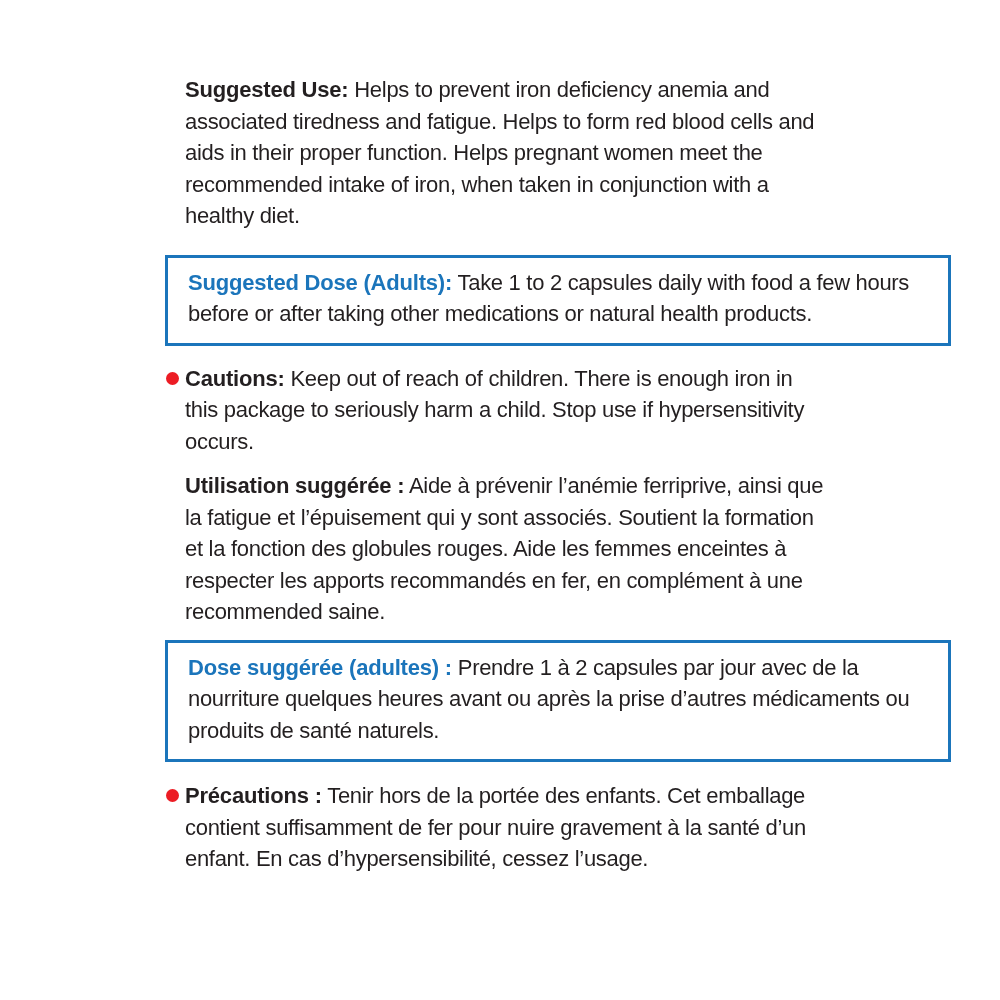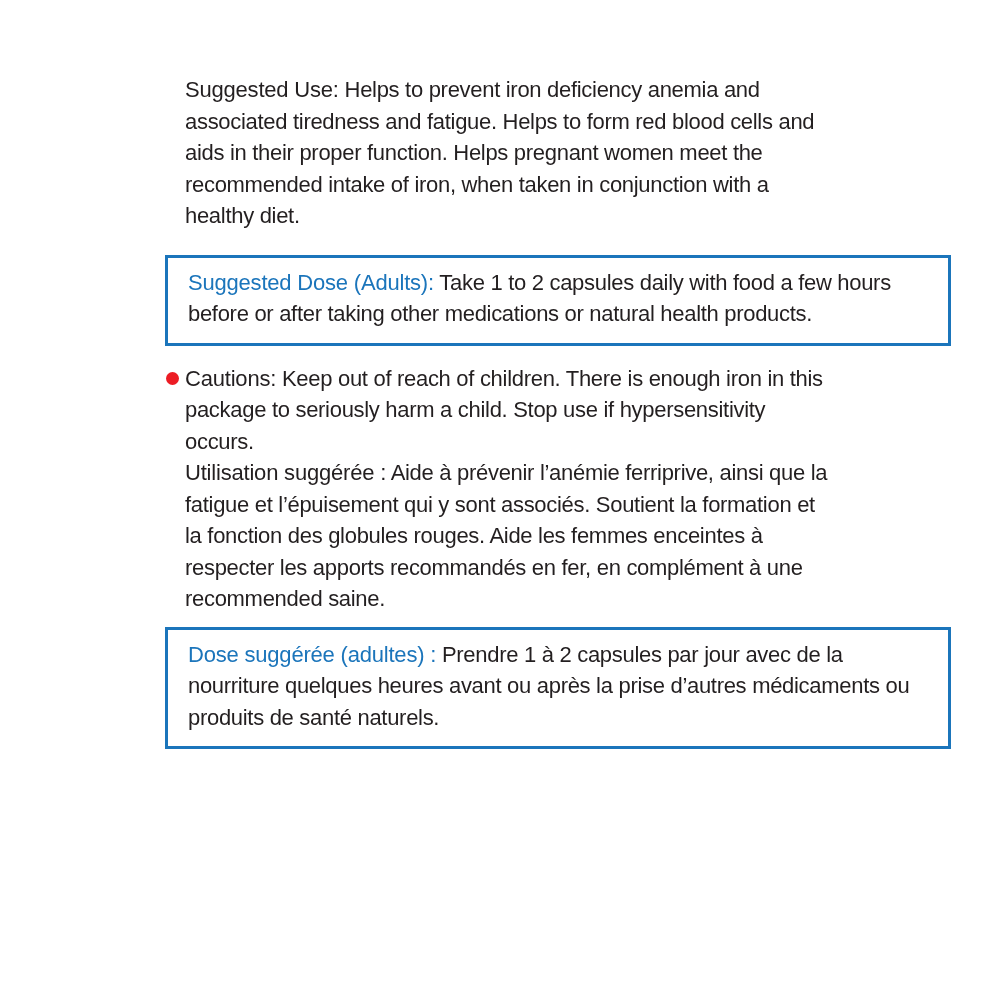--- a/index.html
+++ b/index.html
@@ -28,41 +28,41 @@
     left: 165px;
     width: 668px;
   }
   .para {
     margin: 0 0 0 20px;
     width: 645px;
     font-size: 22px;
     line-height: 31.5px;
     letter-spacing: -0.3px;
   }
-  .para strong { font-weight: 400; letter-spacing: -0.2px; }
+  .para strong { font-weight: 700; letter-spacing: -0.2px; }
   .heading-blue { color: var(--accent-blue, #1b75bb); }
   .dose-box {
     border: 3px solid var(--accent-blue, #1b75bb);
     margin: 23px 0 17px 0;
     padding: 9px 12px 13px 0;
     width: 786px;
   }
   .dose-box .para { width: auto; }
   .bulleted { position: relative; }
   .bullet-dot {
     position: absolute;
     left: -19px;
     top: 9px;
     width: 13px;
     height: 13px;
     border-radius: 50%;
     background: var(--bullet-red, #ec1c24);
   }
   .sect-suggested-use   { margin-bottom: 0; }
-  .sect-cautions        { }
+  .sect-cautions        { margin-bottom: 13px; }
   .sect-utilisation     { margin-bottom: 0; }
   .sect-dose-fr         { margin-top: 12px; margin-bottom: 18px; }
 </style>
 </head>
 <body>
 
 <main class="label-panel">
 
   <section class="sect-suggested-use">
     <p class="para"><strong>Suggested Use:</strong> <span>Helps to prevent iron deficiency anemia and associated tiredness and fatigue. Helps to form red blood cells and aids in their proper function. Helps pregnant women meet the recommended intake of iron, when taken in conjunction with a healthy diet.</span></p>
@@ -77,14 +77,17 @@
   </section>
 
   <section class="sect-utilisation">
     <p class="para"><strong>Utilisation suggérée :</strong> <span>Aide à prévenir l’anémie ferriprive, ainsi que la fatigue et l’épuisement qui y sont associés. Soutient la formation et la fonction des globules rouges. Aide les femmes enceintes à respecter les apports recommandés en fer, en complément à une recommended saine.</span></p>
   </section>
 
   <section class="dose-box sect-dose-fr">
     <p class="para"><strong class="heading-blue">Dose suggérée (adultes) :</strong> <span>Prendre 1 à 2 capsules par jour avec de la nourriture quelques heures avant ou après la prise d’autres médicaments ou produits de santé naturels.</span></p>
   </section>
 
+  <section class="sect-precautions">
+    <p class="para bulleted"><span class="bullet-dot"></span><strong>Précautions :</strong> <span>Tenir hors de la portée des enfants. Cet emballage contient suffisamment de fer pour nuire gravement à la santé d’un enfant. En cas d’hypersensibilité, cessez l’usage.</span></p>
+  </section>
 
 </main>
 
 </body></html>

